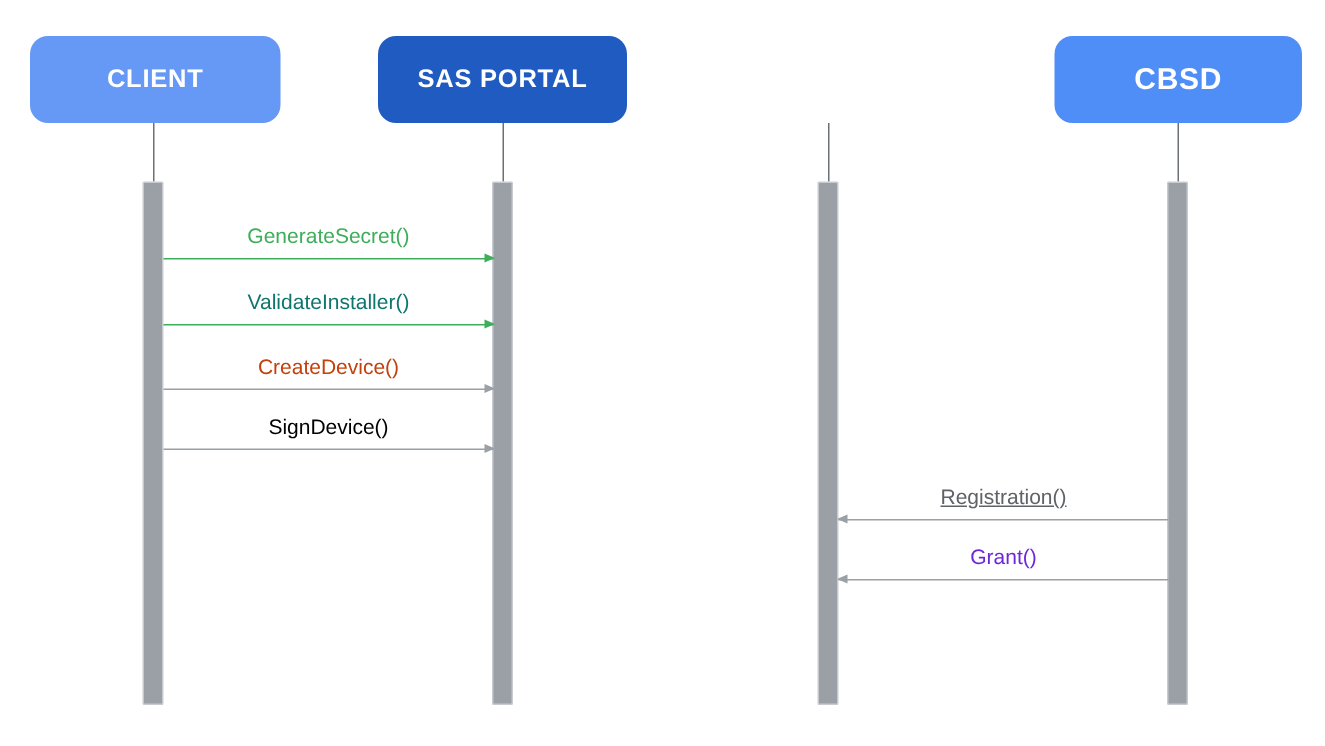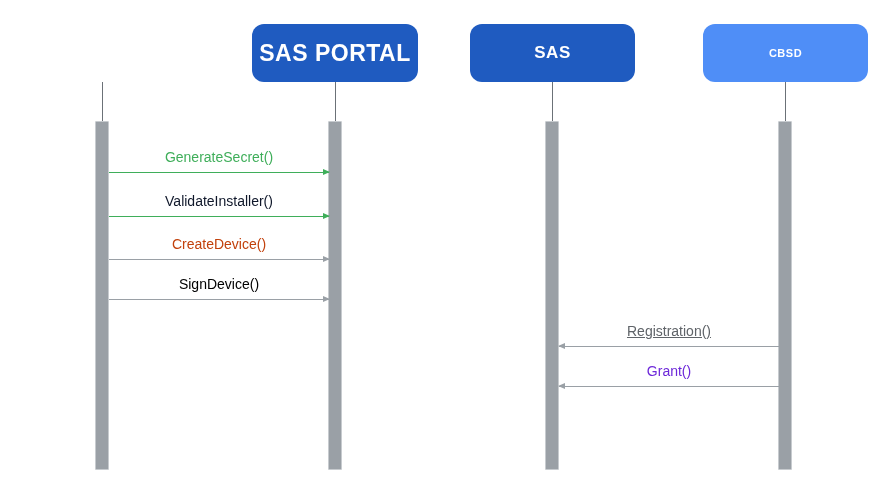--- a/index.html
+++ b/index.html
@@ -92,44 +92,44 @@
     user-select: none;
     margin-top: 36px;
   }
 </style>
 </head>
 <body>
 
 <div id="diagram" style="width: 883px; height: 497px; background: rgb(255, 255, 255);">
     <div class="lifeline-stem" style="left: 102px; top: 82px; height: 39px; background: rgb(107, 113, 119);"></div>
     <div class="activation-bar" style="left: 95px; top: 121px; width: 14px; height: 349px; background: rgb(154, 160, 166); border-color: rgb(199, 203, 207);"></div>
+    <div class="participant-box" style="left: 20px; top: 24px; width: 167px; height: 58px; background: rgb(102, 153, 245); color: rgb(255, 255, 255); font-size: 17px;">
+      <span class="participant-label">CLIENT</span>
+    </div>
     <div class="lifeline-stem" style="left: 335px; top: 82px; height: 39px; background: rgb(107, 113, 119);"></div>
     <div class="activation-bar" style="left: 328px; top: 121px; width: 14px; height: 349px; background: rgb(154, 160, 166); border-color: rgb(199, 203, 207);"></div>
-    <div class="participant-box" style="left: 252px; top: 24px; width: 166px; height: 58px; background: rgb(31, 91, 192); color: rgb(255, 255, 255); font-size: 23px;">
+    <div class="participant-box" style="left: 252px; top: 24px; width: 166px; height: 58px; background: rgb(31, 91, 192); color: rgb(255, 255, 255); font-size: 17px;">
       <span class="participant-label">SAS PORTAL</span>
     </div>
     <div class="lifeline-stem" style="left: 552px; top: 82px; height: 39px; background: rgb(107, 113, 119);"></div>
     <div class="activation-bar" style="left: 545px; top: 121px; width: 14px; height: 349px; background: rgb(154, 160, 166); border-color: rgb(199, 203, 207);"></div>
-    <div class="participant-box" style="left: 470px; top: 24px; width: 165px; height: 58px; background: rgb(31, 91, 192); color: rgb(255, 255, 255); font-size: 17px;">
-      <span class="participant-label">SAS</span>
-    </div>
     <div class="lifeline-stem" style="left: 785px; top: 82px; height: 39px; background: rgb(107, 113, 119);"></div>
     <div class="activation-bar" style="left: 778px; top: 121px; width: 14px; height: 349px; background: rgb(154, 160, 166); border-color: rgb(199, 203, 207);"></div>
-    <div class="participant-box" style="left: 703px; top: 24px; width: 165px; height: 58px; background: rgb(79, 142, 247); color: rgb(255, 255, 255); font-size: 11px;">
+    <div class="participant-box" style="left: 703px; top: 24px; width: 165px; height: 58px; background: rgb(79, 142, 247); color: rgb(255, 255, 255); font-size: 20px;">
       <span class="participant-label">CBSD</span>
     </div>
     <div class="message" style="left: 109px; top: 172px; width: 220px;">
       <div class="message-line" style="background: rgb(63, 174, 90);"></div>
       <div class="arrow-head to-right" style="border-left-color: rgb(63, 174, 90);"></div>
       <div class="message-label" style="color: rgb(63, 174, 90);">GenerateSecret()</div>
     </div>
     <div class="message" style="left: 109px; top: 216px; width: 220px;">
       <div class="message-line" style="background: rgb(63, 174, 90);"></div>
       <div class="arrow-head to-right" style="border-left-color: rgb(63, 174, 90);"></div>
-      <div class="message-label" style="color: #0f172a;">ValidateInstaller()</div>
+      <div class="message-label" style="color: #0f766e;">ValidateInstaller()</div>
     </div>
     <div class="message" style="left: 109px; top: 259px; width: 220px;">
       <div class="message-line" style="background: rgb(154, 160, 166);"></div>
       <div class="arrow-head to-right" style="border-left-color: rgb(154, 160, 166);"></div>
       <div class="message-label" style="color: #c2410c;">CreateDevice()</div>
     </div>
     <div class="message" style="left: 109px; top: 299px; width: 220px;">
       <div class="message-line" style="background: rgb(154, 160, 166);"></div>
       <div class="arrow-head to-right" style="border-left-color: rgb(154, 160, 166);"></div>
       <div class="message-label" style="color: #000000;">SignDevice()</div>

